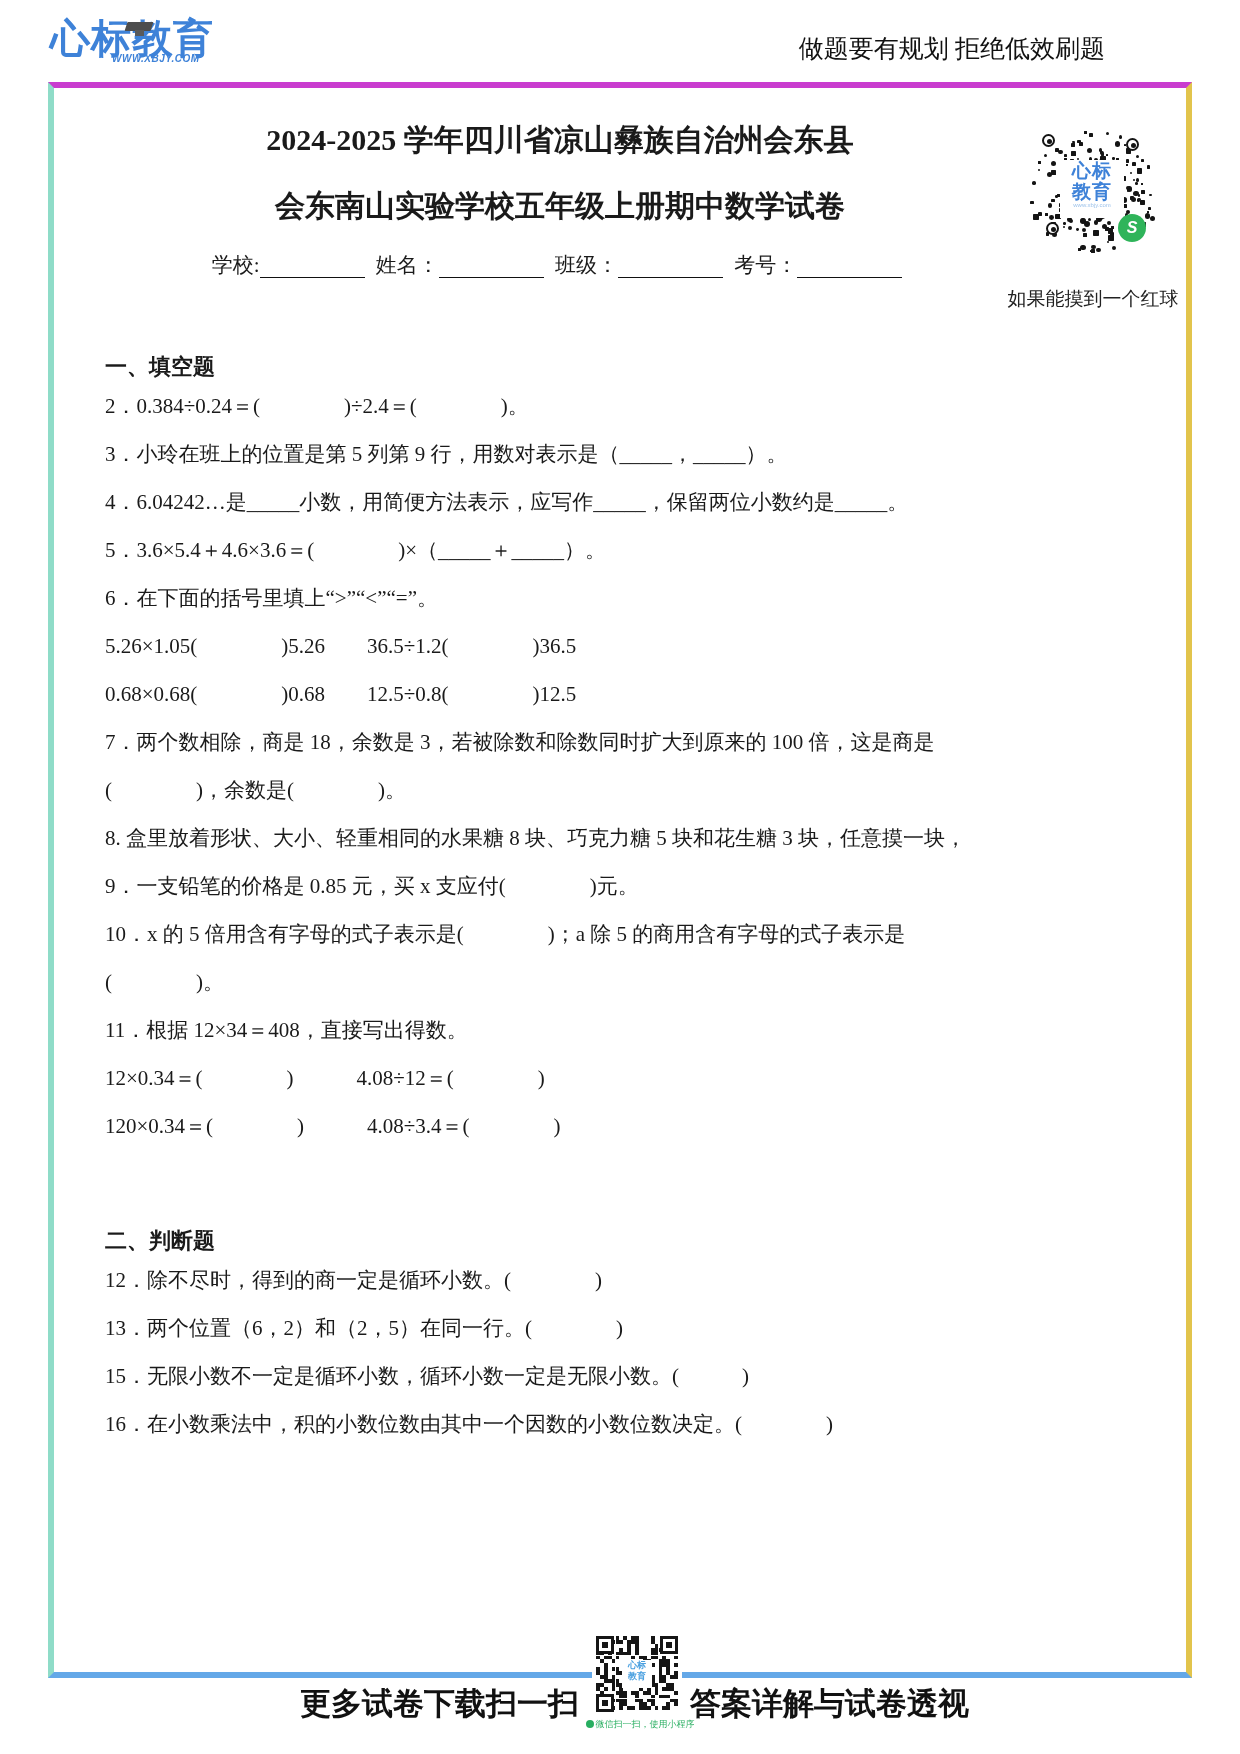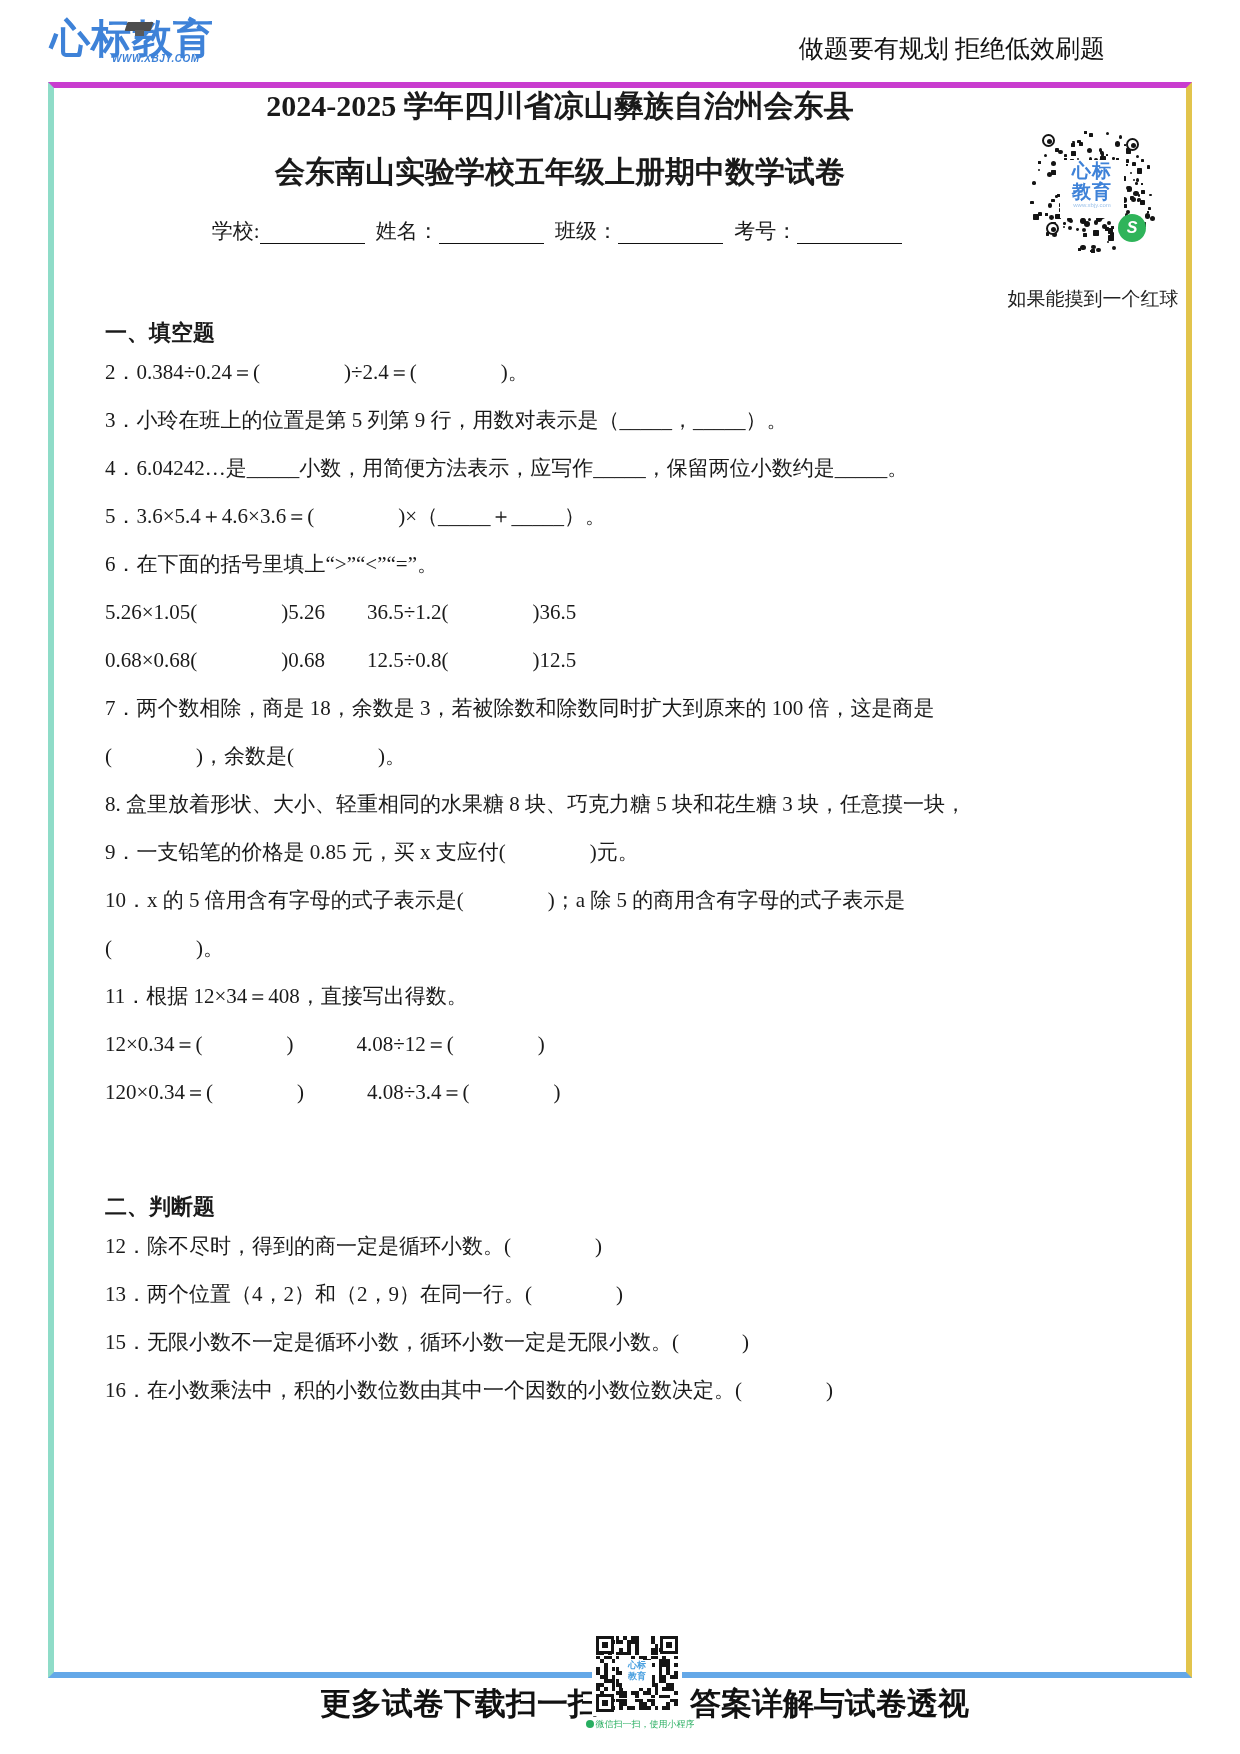--- a/index.html
+++ b/index.html
@@ -20,21 +20,21 @@
   .tagline { position:absolute; top:32px; right:135px; font-size:25px; color:#111;
              font-family:"Liberation Serif", serif; }
 
   
   .frame { position:absolute; left:48px; top:82px; width:1144px; height:1596px; background:#fff;
            border-top:6px solid #c93ccf; border-left:6px solid #8fdcc8;
            border-right:6px solid #e2c44c; border-bottom:6px solid #64a8e8; }
 
   .titles { padding-right:120px; text-align:center; }
   .title-line { font-size:30px; font-weight:bold; line-height:36px; font-family:"Liberation Serif", serif; }
-  .title-line.first { }
+  .title-line.first { margin-top:34px; }
   .title-line.second { margin-top:30px; }
   .info-row { margin-top:28px; font-size:21px; line-height:26px; white-space:nowrap; }
   .info-field { display:inline-block; }
   .info-blank { display:inline-block; width:105px; border-bottom:1.5px solid #111; height:22px;
                 vertical-align:bottom; margin-right:6px; }
 
   
   .qr-round { position:absolute; left:972px; top:36px; width:132px; height:132px; }
   .qr-round i { position:absolute; background:#141414; display:block; }
   .qr-eye { position:absolute; width:13px; height:13px; border:2.5px solid #141414; border-radius:50%; background:#fff; z-index:3; }
@@ -58,21 +58,21 @@
   .content { padding:0 20px 0 51px; }
   .sec-title { font-family:"Liberation Sans", sans-serif; font-weight:bold; font-size:22px;
                line-height:30px; }
   .sec-title.s1 { margin-top:74px; }
   .sec-title.s2 { margin-top:76px; }
   .q { font-size:21px; line-height:48px; white-space:nowrap; }
 
   
   .footer-text { position:absolute; font-family:"Liberation Sans", sans-serif; font-weight:bold;
                  font-size:31px; line-height:36px; color:#111; }
-  .footer-left  { left:300px; top:1686px;margin-left:20px; }
+  .footer-left  { left:300px; top:1686px; }
   .footer-right { left:690px; top:1686px; }
   .qr-square { position:absolute; left:592px; top:1632px; width:90px; height:84px; background:#fff;
                padding:4px; z-index:2; }
   .qr-square .grid { position:relative; width:82px; height:76px; overflow:hidden; }
   .qr-square i { position:absolute; background:#161616; display:block; }
   .qr-finder { position:absolute; width:18px; height:18px; border:3px solid #161616; background:#fff; z-index:3; }
   .qr-finder::after { content:""; position:absolute; left:3px; top:3px; width:6px; height:6px; background:#161616; }
   .qr-f-tl { left:0; top:0; } .qr-f-tr { right:0; top:0; } .qr-f-bl { left:0; bottom:0; }
   .qr-sq-center { position:absolute; left:26px; top:24px; width:30px; height:28px; background:#fff;
                   z-index:4; text-align:center; }
@@ -307,21 +307,21 @@
       <p class="q">8. 盒里放着形状、大小、轻重相同的水果糖 8 块、巧克力糖 5 块和花生糖 3 块，任意摸一块，</p>
       <p class="q">9．一支铅笔的价格是 0.85 元，买 x 支应付(　　　　)元。</p>
       <p class="q">10．x 的 5 倍用含有字母的式子表示是(　　　　)；a 除 5 的商用含有字母的式子表示是</p>
       <p class="q">(　　　　)。</p>
       <p class="q">11．根据 12×34＝408，直接写出得数。</p>
       <p class="q">12×0.34＝(　　　　)　　　4.08÷12＝(　　　　)</p>
       <p class="q">120×0.34＝(　　　　)　　　4.08÷3.4＝(　　　　)</p>
 
       <div class="sec-title s2">二、判断题</div>
       <p class="q">12．除不尽时，得到的商一定是循环小数。(　　　　)</p>
-      <p class="q">13．两个位置（4，2）和（2，9）在同一行。(　　　　)</p>
+      <p class="q">13．两个位置（6，2）和（2，5）在同一行。(　　　　)</p>
       <p class="q">15．无限小数不一定是循环小数，循环小数一定是无限小数。(　　　)</p>
       <p class="q">16．在小数乘法中，积的小数位数由其中一个因数的小数位数决定。(　　　　)</p>
     </div>
   </div>
 
   <div class="footer-text footer-left">更多试卷下载扫一扫</div>
   <div class="footer-text footer-right">答案详解与试卷透视</div>
 
   <div class="qr-square">
     <div class="grid">

